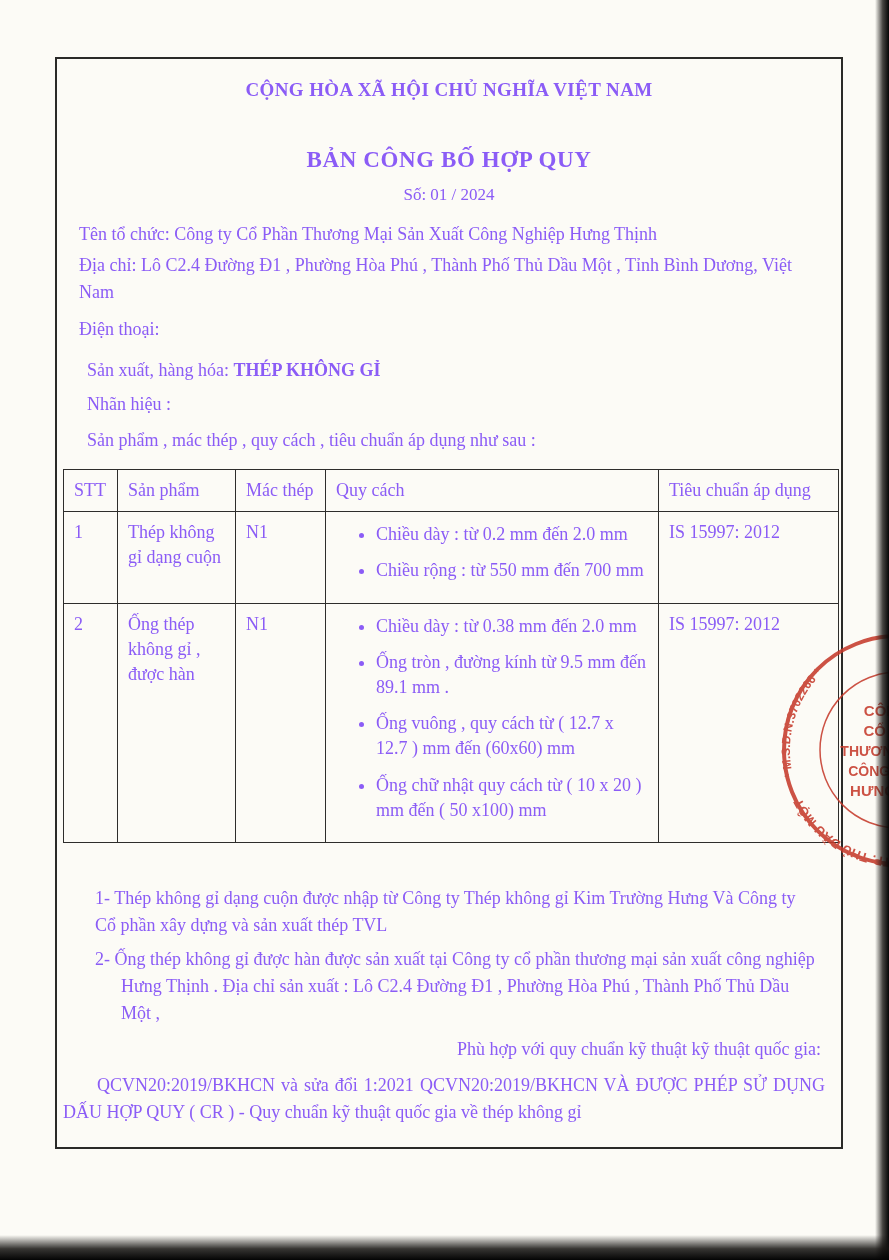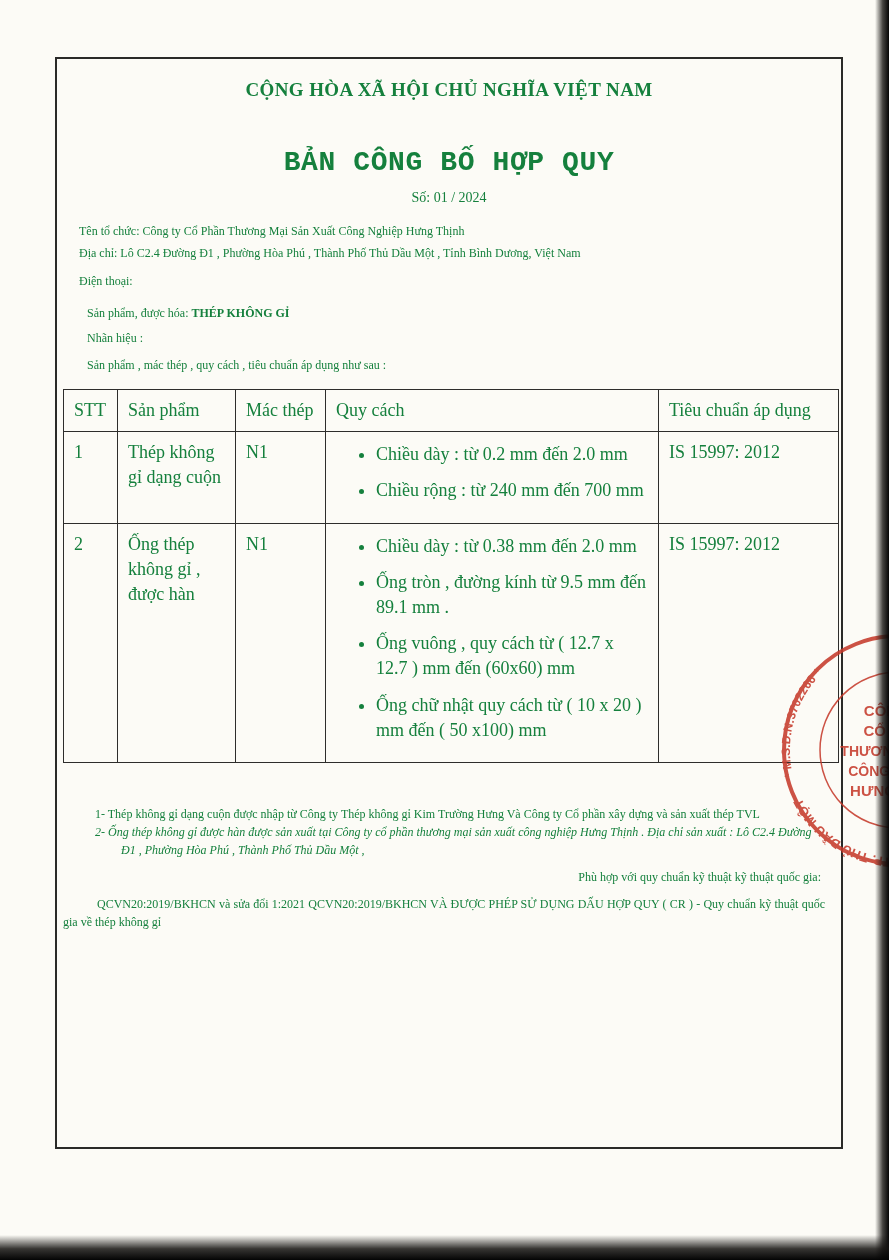--- a/index.html
+++ b/index.html
@@ -3,39 +3,39 @@
 <meta charset="utf-8">
 <style>
   html,body{margin:0;padding:0;background:#e9e7e2;}
   .page{
     position:relative;
     width:889px;height:1260px;
     margin:0 auto;
     background:#fcfbf6;
     overflow:hidden;
     font-family:"Liberation Serif","DejaVu Serif",serif;
-    color:#15803d;
+    color:#8b5cf6;
   }
   .frame{
     position:absolute;left:55px;top:57px;
     width:788px;height:1092px;
     border:2px solid #2a2a28;
     box-sizing:border-box;
     padding:12px 20px 0 20px;
   }
   .center{text-align:center;}
   .nat-line1{font-size:19px;font-weight:bold;letter-spacing:.4px;margin-top:8px;}
   .nat-line2{
     display:inline-block;font-size:18px;font-weight:bold;
     border-bottom:2px solid #222;padding:1px 10px 4px 10px;margin-top:3px;
     letter-spacing:.3px;
   }
-  .doc-title{font-size:28px;font-weight:bold;letter-spacing:.6px;margin-top:28px;font-family:Liberation Mono, monospace;}
-  .doc-number{font-size:14px;margin-top:12px;}
-  .para{font-size:12px;line-height:1.5;margin:0;}
+  .doc-title{font-size:23px;font-weight:bold;letter-spacing:.6px;margin-top:28px;}
+  .doc-number{font-size:17px;margin-top:12px;}
+  .para{font-size:18px;line-height:1.5;margin:0;}
   .p-org{margin:16px 0 0 2px;}
   .p-addr{margin:4px 0 0 2px;}
   .p-phone{margin:10px 0 0 2px;}
   .p-product{margin:14px 0 0 10px;}
   .p-brand{margin:7px 0 0 10px;}
   .p-intro{margin:9px 0 0 10px;}
   .bold{font-weight:bold;}
   table.spec{
     border-collapse:collapse;
     margin:15px 0 0 -14px;
@@ -59,21 +59,21 @@
   .col-mac{width:90px;}
   .col-qc{width:333px;}
   .col-tc{width:180px;}
   td.cell-stt{text-align:center;}
   td.cell-sp{text-align:justify;}
   td.cell-mac{text-align:center;}
   ul.qc-list{margin:2px 0 0 0;padding:0 0 0 28px;}
   ul.qc-list li{margin:0 0 11px 12px;}
   .notes{margin-top:42px;font-size:19px;line-height:1.5;}
   .note-1{margin:0 0 0 18px;font-family:Liberation Serif, serif;}
-  .note-2{margin:0 0 0 18px;padding-left:26px;text-indent:-26px;font-style:italic;}
+  .note-2{margin:7px 0 0 18px;padding-left:26px;text-indent:-26px;}
   .note-3{margin:6px 0 0 0;}
   .note-4{margin:9px 0 0 0;text-align:right;}
   .note-5{
     margin:9px 0 0 -14px;width:762px;
     text-align:justify;text-indent:34px;
   }
   
   .stamp{
     position:absolute;left:776px;top:628px;
     width:244px;height:244px;
@@ -100,21 +100,21 @@
     <div class="center">
       <div class="nat-line1">CỘNG HÒA XÃ HỘI CHỦ NGHĨA VIỆT NAM</div><br>
     </div>
 
     <div class="center doc-title">BẢN CÔNG BỐ HỢP QUY</div>
     <div class="center doc-number">Số: 01 / 2024</div>
 
     <p class="para p-org">Tên tổ chức: Công ty Cổ Phần Thương Mại Sản Xuất Công Nghiệp Hưng Thịnh</p>
     <p class="para p-addr">Địa chỉ: Lô C2.4 Đường Đ1 , Phường Hòa Phú , Thành Phố Thủ Dầu Một , Tỉnh Bình Dương, Việt Nam</p>
     <p class="para p-phone">Điện thoại:</p>
-    <p class="para p-product"><span>Sản phẩm, được hóa: </span><span class="bold">THÉP KHÔNG GỈ</span></p>
+    <p class="para p-product"><span>Sản xuất, hàng hóa: </span><span class="bold">THÉP KHÔNG GỈ</span></p>
     <p class="para p-brand">Nhãn hiệu :</p>
     <p class="para p-intro">Sản phẩm , mác thép , quy cách , tiêu chuẩn áp dụng như sau :</p>
 
     <table class="spec">
       <colgroup>
         <col class="col-stt">
           <col class="col-sp">
           <col class="col-mac">
           <col class="col-qc">
           <col class="col-tc">
@@ -127,21 +127,21 @@
         <th>Quy cách</th>
         <th>Tiêu chuẩn áp dụng</th>
       </tr>
       <tr>
         <td class="cell-stt">1</td>
         <td class="cell-sp">Thép không gỉ dạng cuộn</td>
         <td class="cell-mac">N1</td>
         <td>
           <ul class="qc-list">
             <li>Chiều dày : từ 0.2 mm đến 2.0 mm</li>
-            <li>Chiều rộng : từ 240 mm đến 700 mm</li>
+            <li>Chiều rộng : từ 550 mm đến 700 mm</li>
           </ul>
         </td>
         <td>IS 15997: 2012</td>
       </tr>
       <tr>
         <td class="cell-stt">2</td>
         <td class="cell-sp">Ống thép không gỉ , được hàn</td>
         <td class="cell-mac">N1</td>
         <td>
           <ul class="qc-list">

